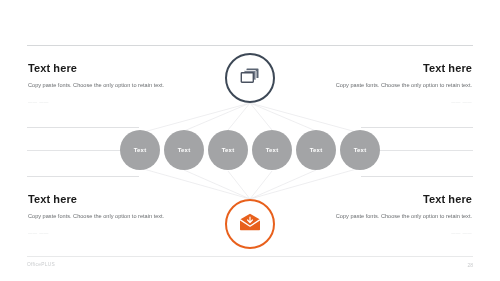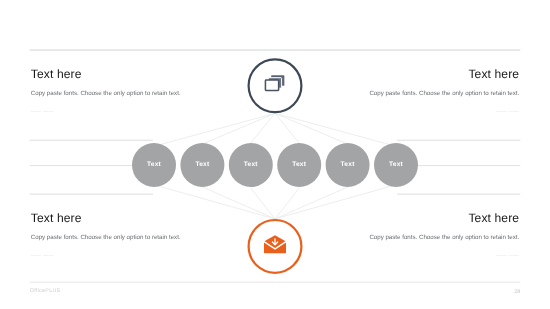--- a/index.html
+++ b/index.html
@@ -55,21 +55,21 @@
   }
 
   
   .block {
     position: absolute;
     width: 150px;
   }
   .block h3 {
     margin: 0 0 6px 0;
     font-size: 11px;
-    font-weight: normal;
+    font-weight: bold;
     color: #1a1a1a;
     letter-spacing: 0.1px;
   }
   .block p {
     margin: 0;
     font-size: 5.6px;
     line-height: 1.85;
     color: #6a6d70;
   }
   .block .faint {

